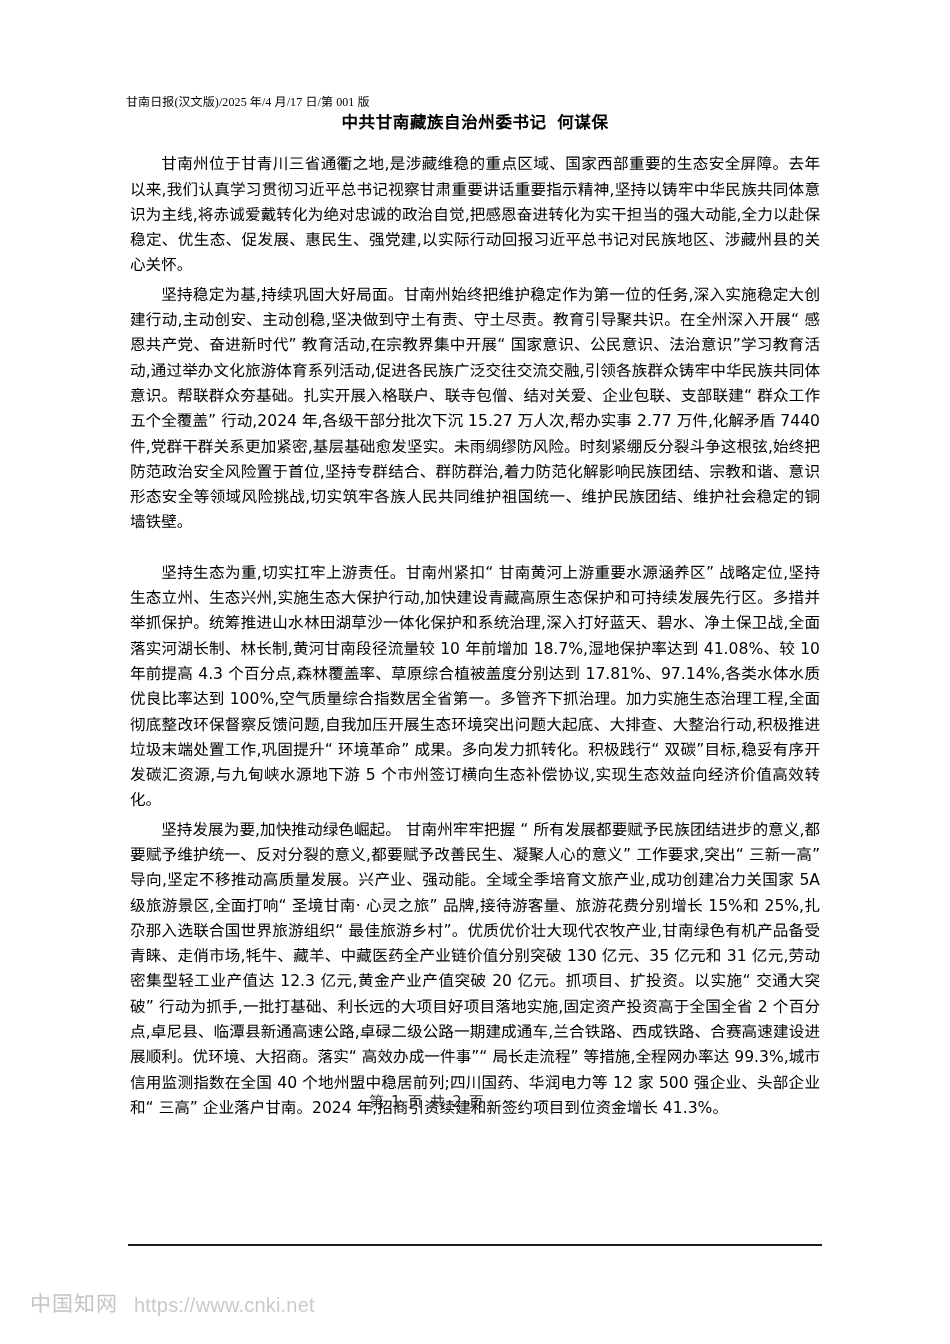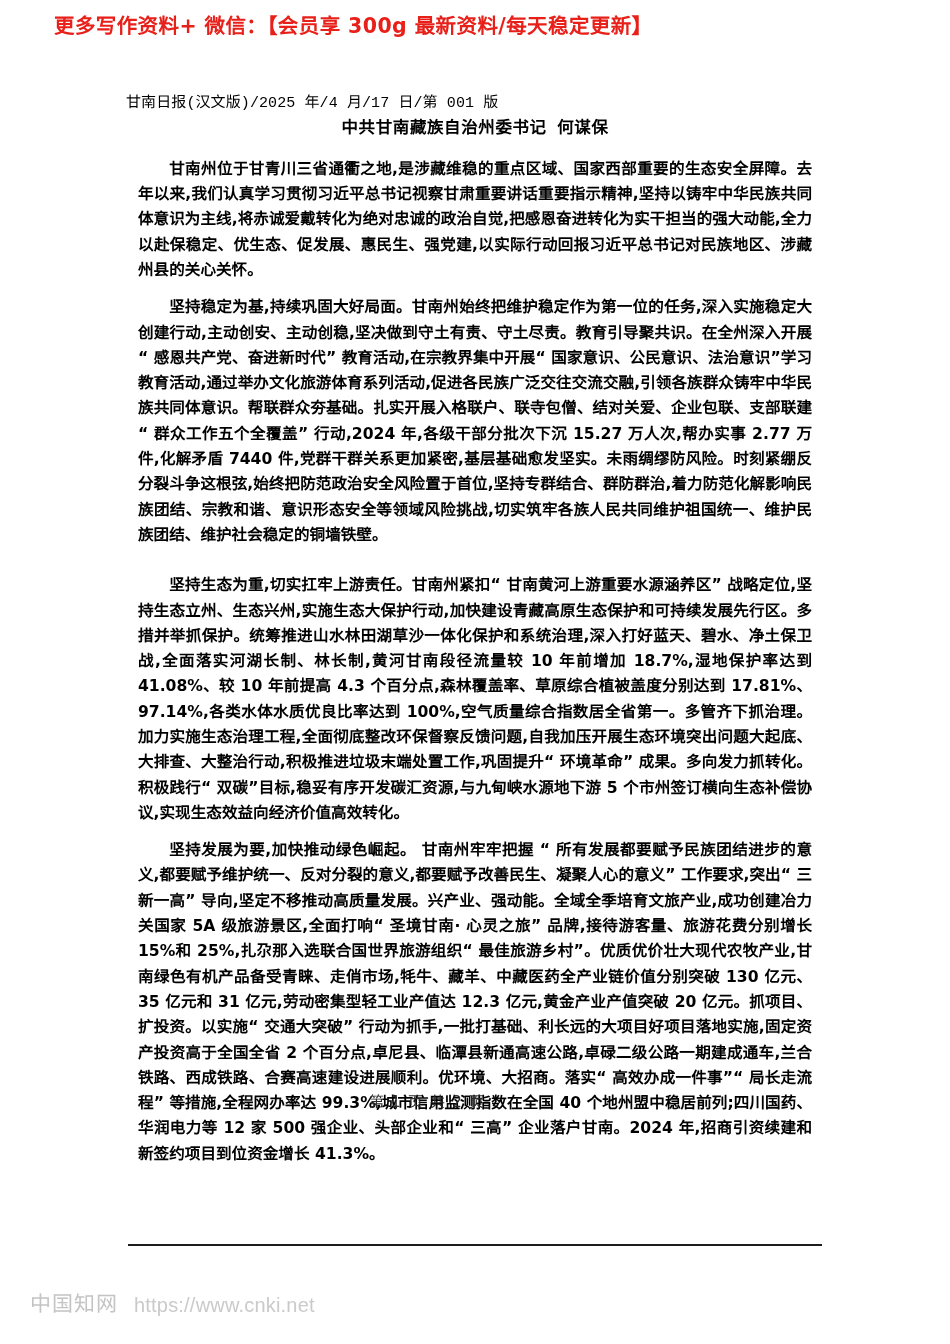--- a/index.html
+++ b/index.html
@@ -41,22 +41,22 @@
 
   
   .doc-col {
     position: absolute;
     left: 126px;
     top: 93px;
     width: 698px;
   }
 
   .source-line {
-    font-family: Liberation Mono, monospace;
-    font-size: 15px;
+    font-family: Liberation Serif, serif;
+    font-size: 12px;
     line-height: 1.5;
     color: #000;
     letter-spacing: 0.1px;
     white-space: nowrap;
   }
 
   .doc-title {
     text-align: center;
     font-family: "DejaVu Sans", "Liberation Sans", sans-serif;
     font-weight: bold;
@@ -83,24 +83,23 @@
     font-family: "DejaVu Sans", "Liberation Sans", sans-serif;
     font-size: 15.6px;
     line-height: 25.3px;
     text-align: justify;
     text-justify: inter-ideograph;
     color: #000;
     letter-spacing: 0px;
   }
 
   .body-text p {
-    margin: 12px;
+    margin: 4px;
     text-indent: 2em;
     text-align: justify;
-    font-weight: bold;
   }
 
   .body-text p.gap-before {
     margin-top: 25px;
   }
 
   
   .page-number {
     position: absolute;
     left: 0;
@@ -148,21 +147,20 @@
     letter-spacing: 0.2px;
     color: #cacaca;
     line-height: 1;
   }
 </style>
 </head>
 <body>
 
 <div class="page">
 
-  <div class="promo-banner">更多写作资料+ 微信：【会员享 300g 最新资料/每天稳定更新】</div>
 
   <div class="doc-col">
 
     <div class="source-line">甘南日报(汉文版)/2025 年/4 月/17 日/第 001 版</div>
 
 
     <div class="doc-byline">中共甘南藏族自治州委书记  何谋保</div>
 
     <div class="body-text">
       <p>甘南州位于甘青川三省通衢之地,是涉藏维稳的重点区域、国家西部重要的生态安全屏障。去年以来,我们认真学习贯彻习近平总书记视察甘肃重要讲话重要指示精神,坚持以铸牢中华民族共同体意识为主线,将赤诚爱戴转化为绝对忠诚的政治自觉,把感恩奋进转化为实干担当的强大动能,全力以赴保稳定、优生态、促发展、惠民生、强党建,以实际行动回报习近平总书记对民族地区、涉藏州县的关心关怀。</p>

